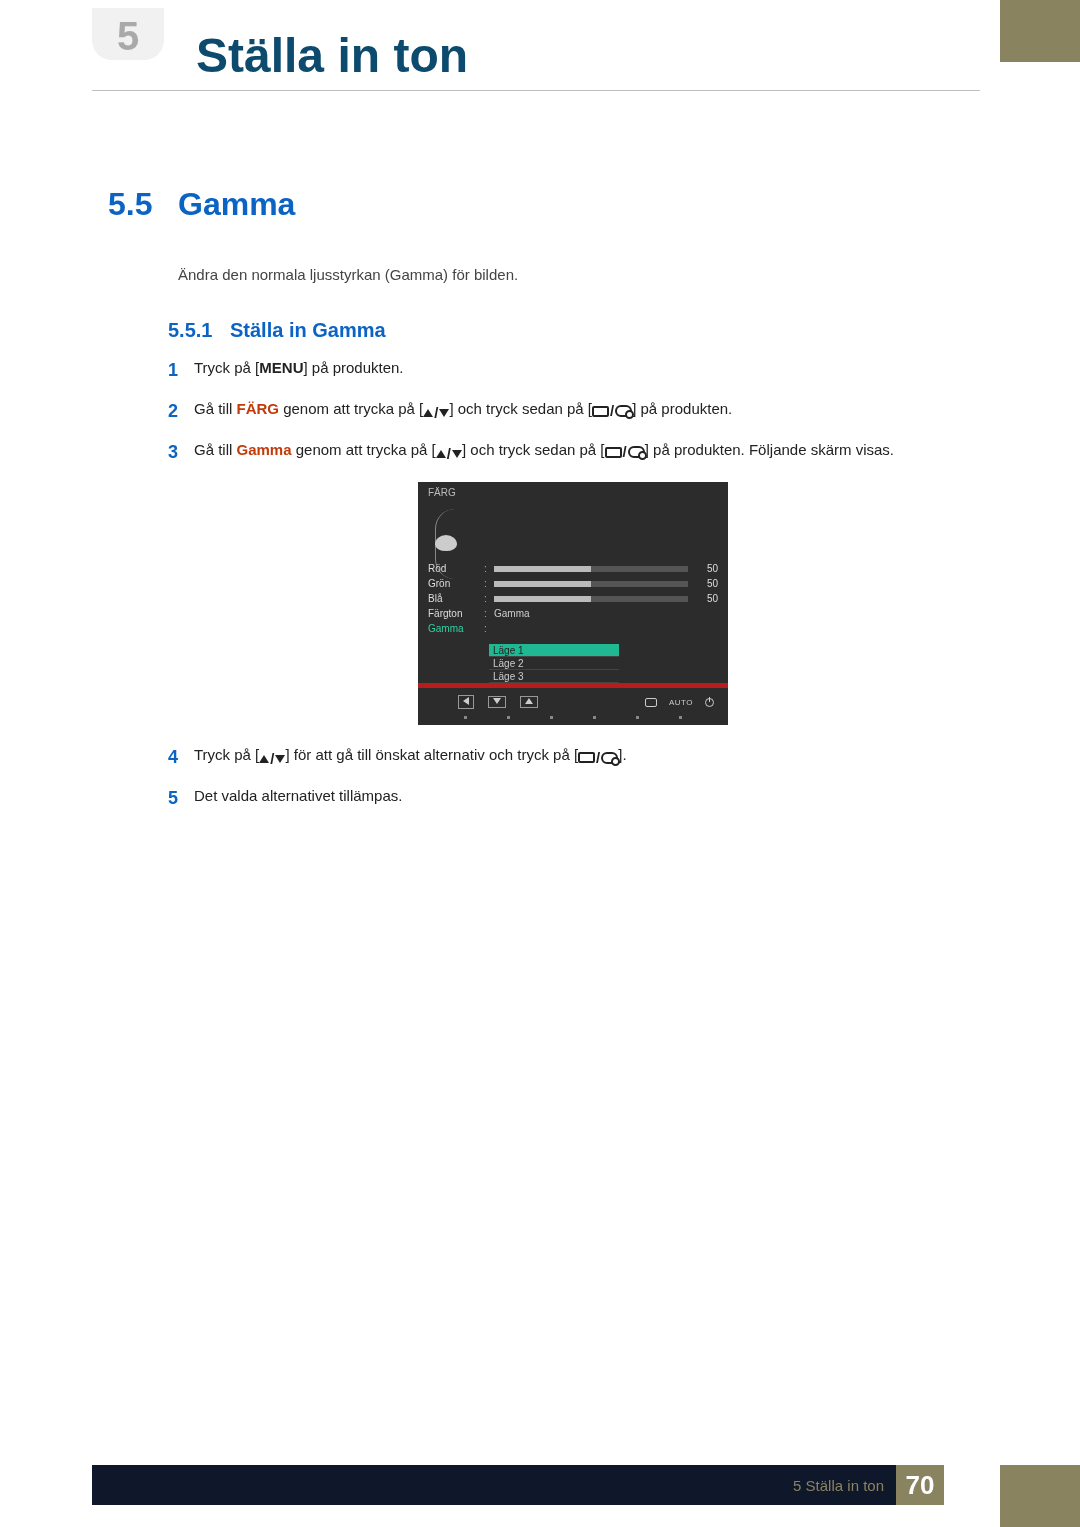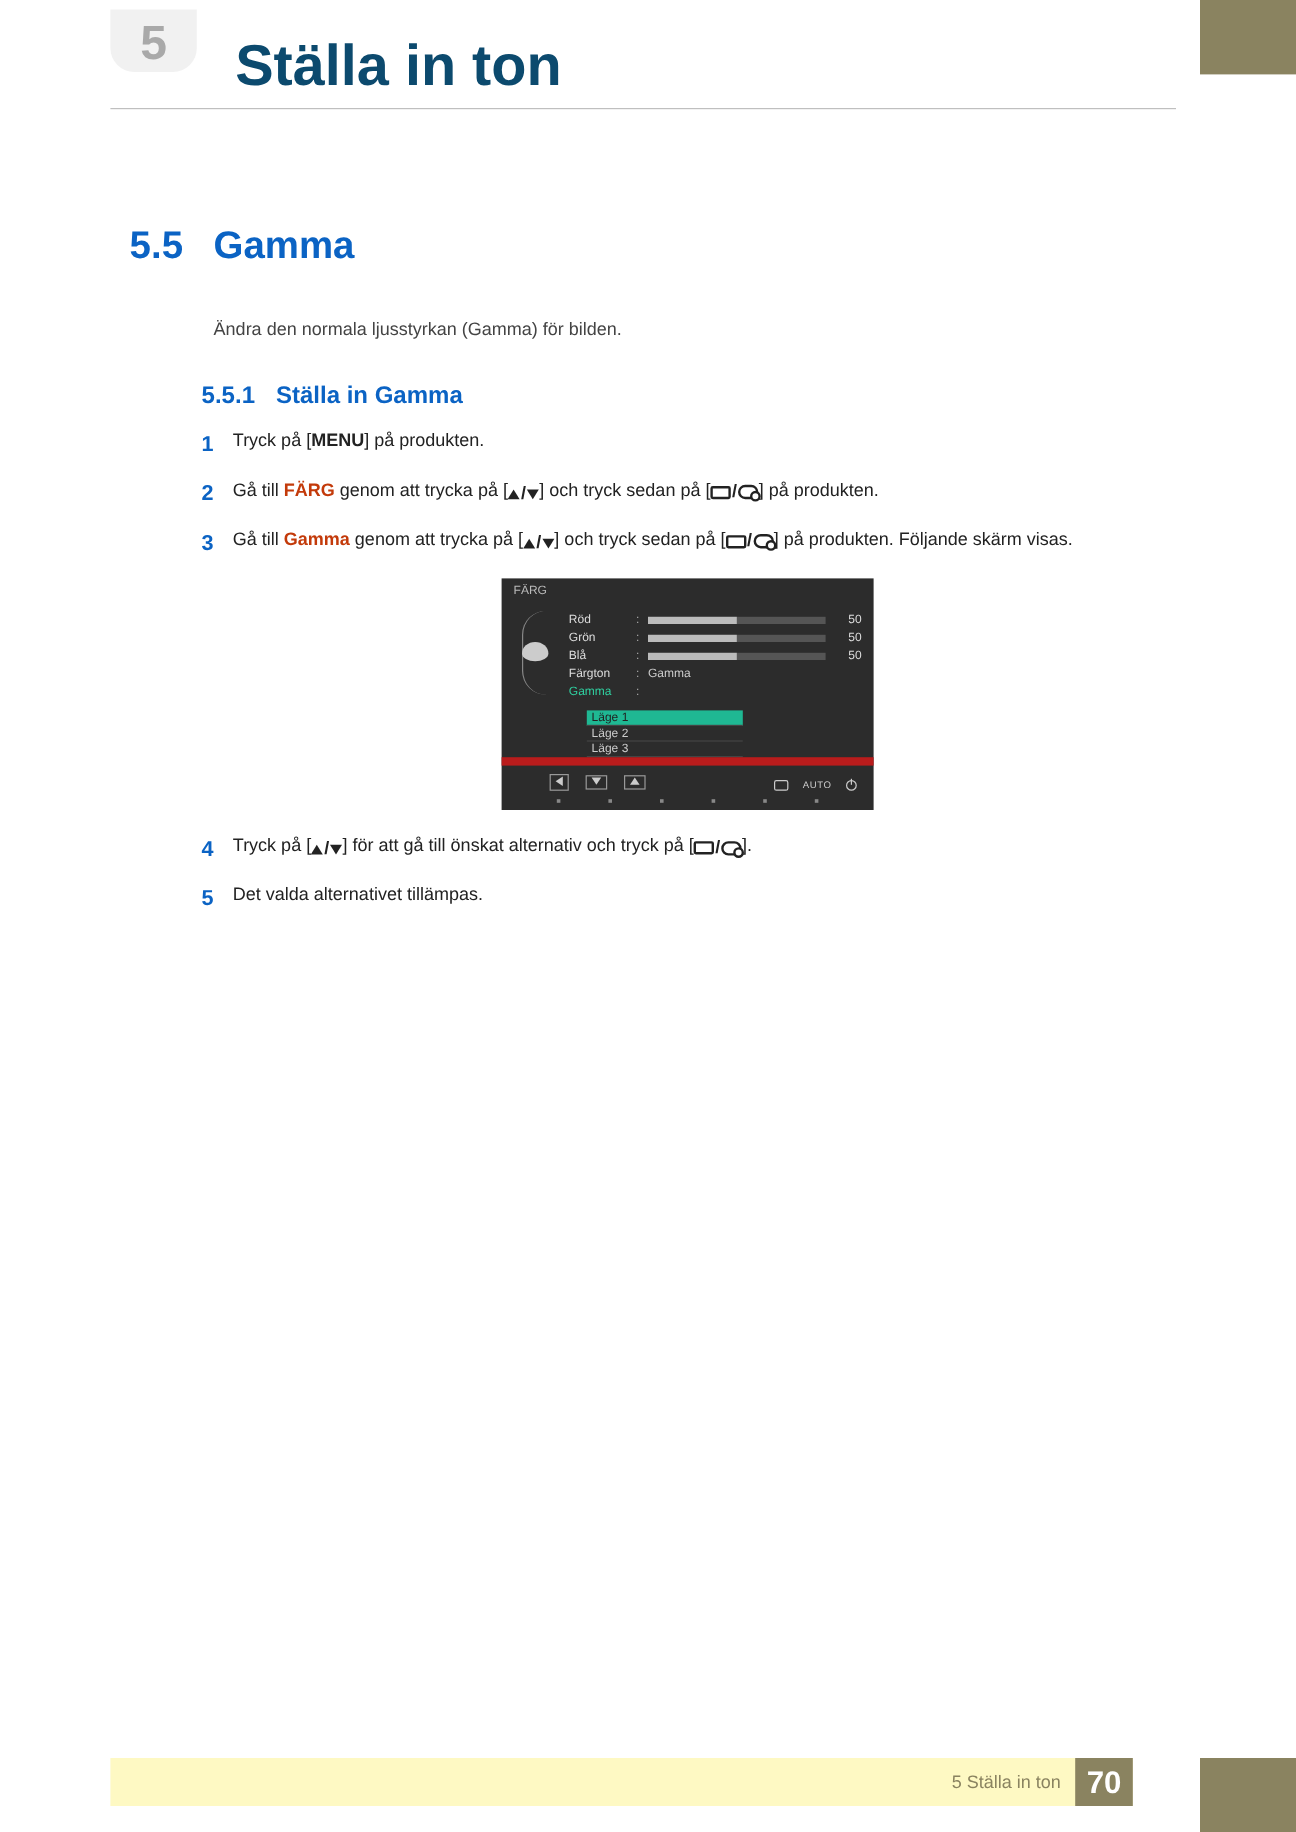--- a/index.html
+++ b/index.html
@@ -141,20 +141,21 @@
     color: #ccc;
   }
   .osd-title {
     padding: 5px 10px;
     color: #bbb;
   }
   .osd-body {
     display: flex;
     padding: 6px 10px 8px 10px;
     gap: 10px;
+    flex-direction: column;
   }
   .osd-left {
     width: 36px;
     display: flex;
     flex-direction: column;
     align-items: center;
   }
   .osd-arc {
     width: 22px; height: 70px;
     border-left: 1px solid #888;
@@ -199,23 +200,23 @@
     padding: 0 4px;
     border-bottom: 1px solid #444;
     height: 13px;
     line-height: 13px;
     color: #ccc;
   }
   .osd-opt.sel { background: #1fb893; color: #222; }
   .osd-nav {
     display: flex;
     justify-content: space-between;
-    align-items: flex-end;
+    align-items: center;
     padding: 7px 14px 7px 40px;
-    border-top: 7px solid #b91c1c;
+    border-top: 5px solid #b91c1c;
     color: #ccc;
     font-size: 9px;
     gap: 28px;
   }
   .osd-nav-left { display: flex; gap: 14px; align-items: center; }
   .osd-nav-right { display: flex; gap: 12px; align-items: center; }
   .nav-box { border: 1px solid #999; padding: 0 3px; font-size: 8px; line-height: 9px; }
   .nav-tri-left { width:0;height:0;border-top:4px solid transparent;border-bottom:4px solid transparent;border-right:6px solid #ccc; margin:1px;}
   .nav-tri-down { width:0;height:0;border-left:4px solid transparent;border-right:4px solid transparent;border-top:6px solid #ccc; margin:1px;}
   .nav-tri-up { width:0;height:0;border-left:4px solid transparent;border-right:4px solid transparent;border-bottom:6px solid #ccc; margin:1px;}
@@ -228,21 +229,21 @@
   }
   .osd-dots {
     display: flex; justify-content: space-between; padding: 0 46px 6px 46px;
   }
 
   
   .footer-bar {
     position: absolute;
     left: 92px; bottom: 22px;
     width: 852px; height: 40px;
-    background: #fef9c3;
+    background: #0f172a;
     display: flex;
     align-items: stretch;
     justify-content: flex-end;
   }
   .footer-text {
     color: #8a8360;
     font-size: 15px;
     align-self: center;
     padding-right: 12px;
   }

